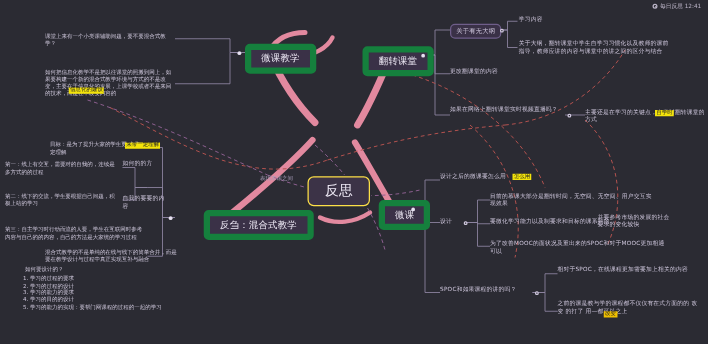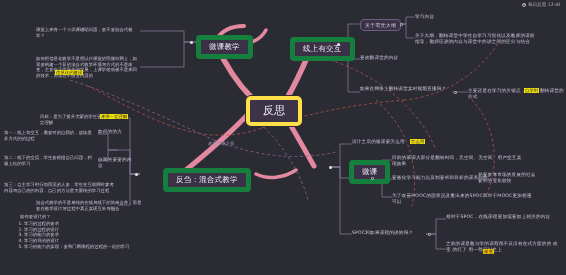--- a/index.html
+++ b/index.html
@@ -36,26 +36,27 @@
     border-radius: 4px;
     color: #efeaf6;
     padding: 2px 6px;
     white-space: nowrap;
     line-height: 1.1;
     letter-spacing: 0.2px;
     z-index: 5;
   }
   .node.center {
     background: #3c3347;
-    border: 4px solid #fde047;
+    border: 1px solid #fde047;
     border-radius: 5px;
     font-size: 11px;
     padding: 5px 13px;
     box-shadow: 0 0 0 1px #2b2b33;
     z-index: 7;
+    margin-top: 45px;
   }
   .node.main {
     font-size: 7.5px;
     padding: 3px 8px;
     border-radius: 4px;
     z-index: 6;
   }
   .node.sub {
     background: transparent;
     border: none;
@@ -196,25 +197,25 @@
   <div class="node center" style="left:246px; top:96px;">
     <span>反思</span>
   </div>
 
   <div class="node main" style="left:196px; top:35px;">
     <span>微课教学</span>
   </div>
   <div class="dot" style="left:190px; top:41px;"></div>
 
   <div class="node main" style="left:290px; top:37px;">
-    <span>线上有交互</span>
+    <span>翻转课堂</span>
   </div>
   <div class="dot" style="left:337px; top:43px;"></div>
 
-  <div class="node main" style="left:303px; top:160px;margin-left:46px;">
+  <div class="node main" style="left:303px; top:160px;">
     <span>微课</span>
   </div>
   <div class="dot" style="left:329px; top:166px;"></div>
 
   <div class="node main" style="left:151px; top:168px;margin-left:12px;">
     <span>反刍：混合式教学</span>
   </div>
   <div class="dot" style="left:135px; top:173px;"></div>
 
   <div class="tblock" style="left:36px; top:27px; width:104px;">课堂上来有一个小类课辅助问题，要不要混合式教学？</div>

